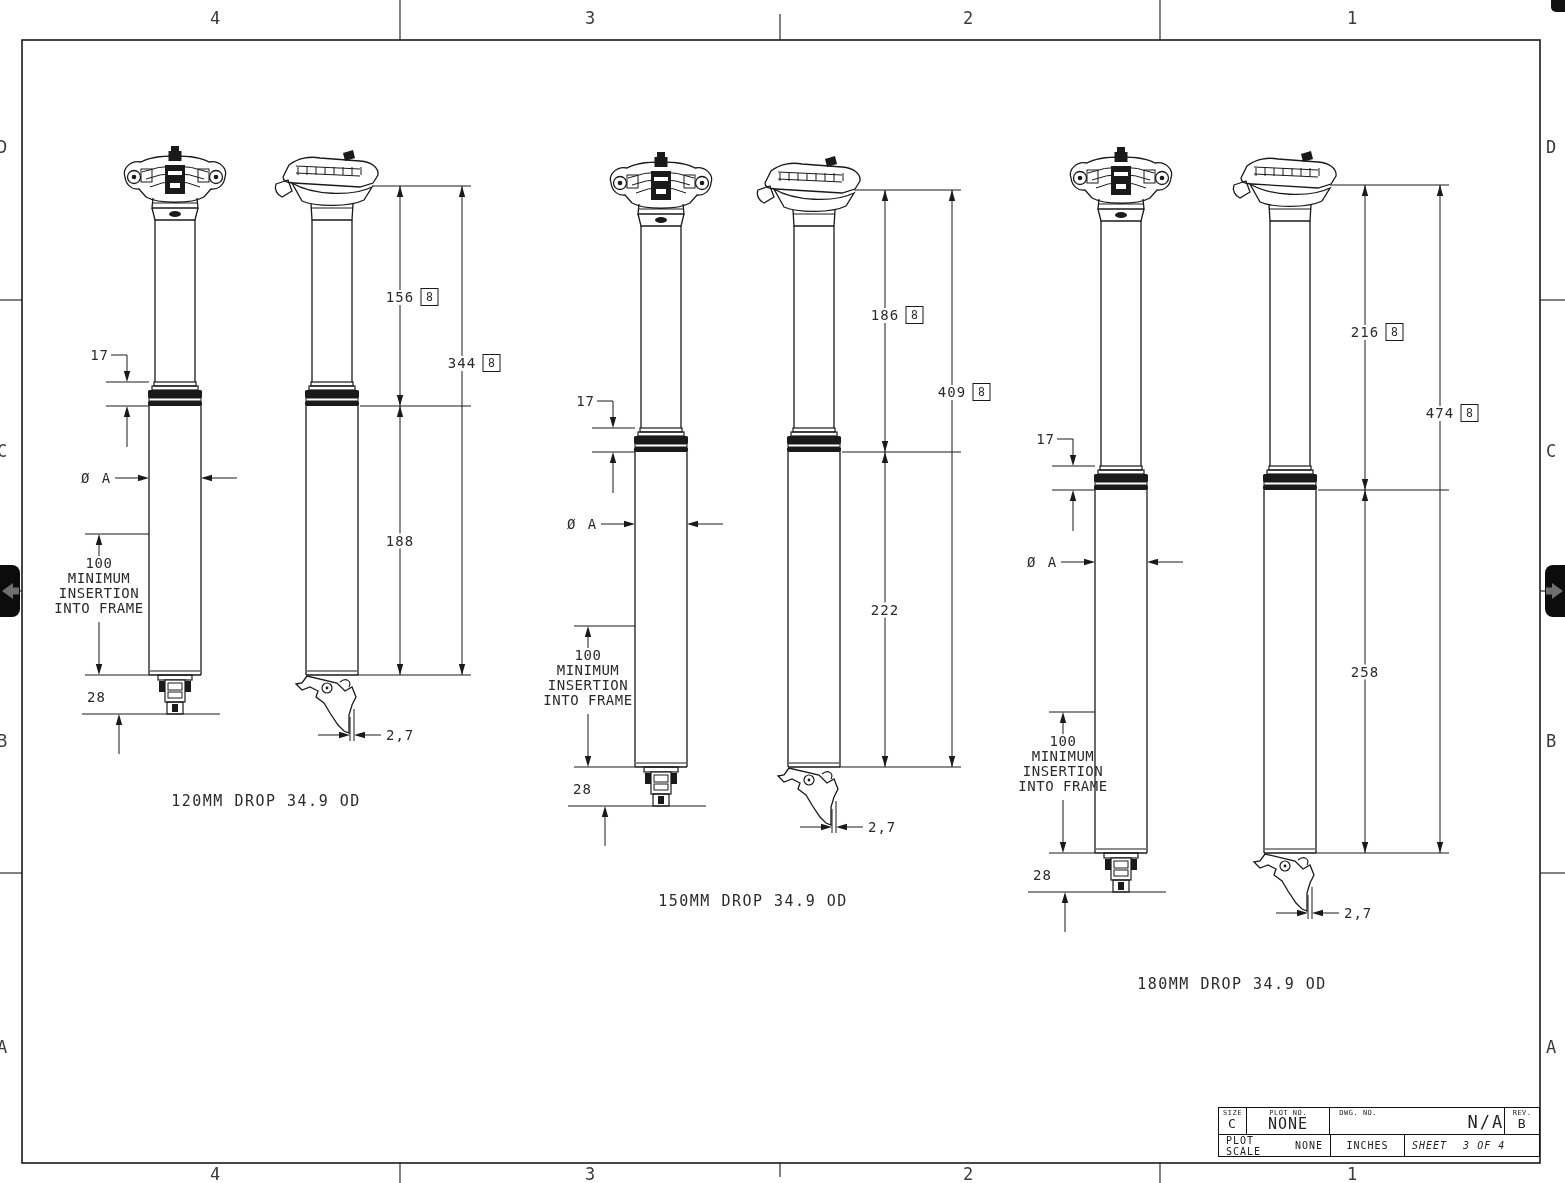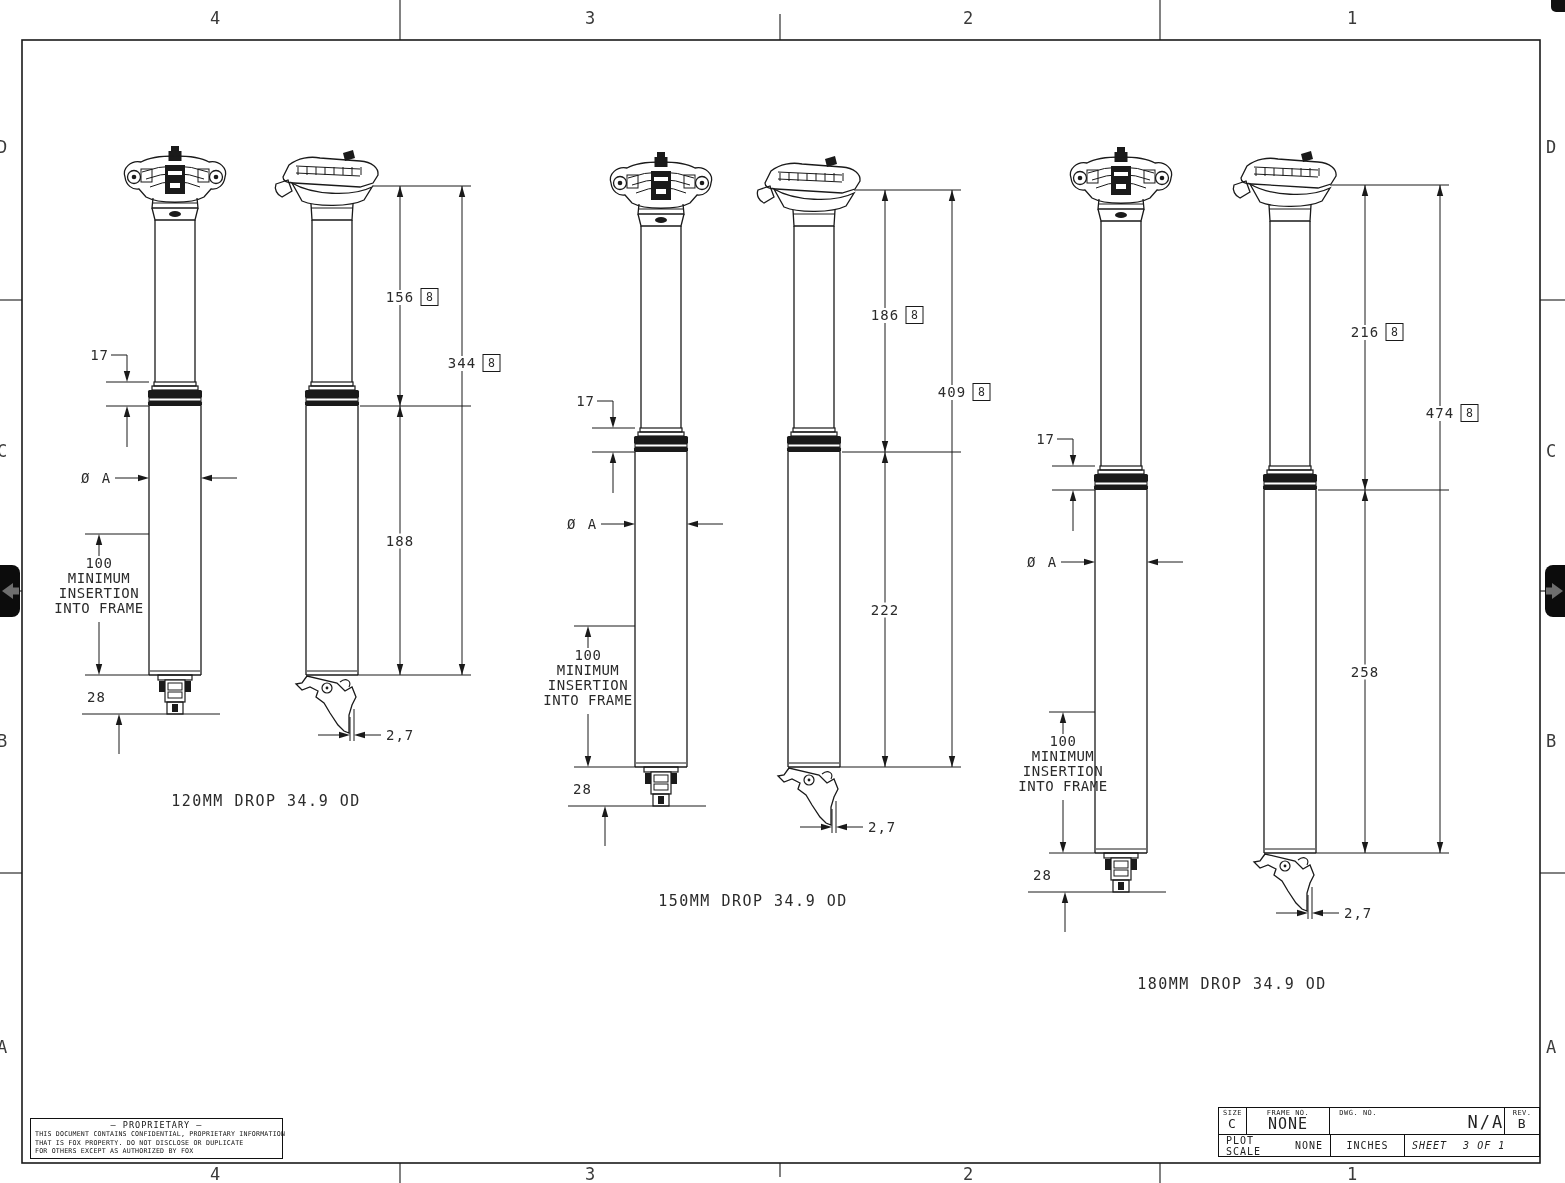--- a/index.html
+++ b/index.html
@@ -476,21 +476,21 @@
       </g>
     </svg>
 
   <div id="titleblock">
     <div class="tb-row1">
       <div class="tb-cell tb-b" style="width:28px">
         <div class="tb-lab">SIZE</div>
         <div class="tb-val">C</div>
       </div>
       <div class="tb-cell tb-b" style="width:84px">
-        <div class="tb-lab">FRAME NO.</div>
+        <div class="tb-lab">PLOT NO.</div>
         <div class="tb-val" style="font-size:15px">NONE</div>
       </div>
       <div class="tb-cell tb-b" style="width:176px">
         <div class="tb-lab-left">DWG. NO.</div>
         <div class="tb-val-big" style="padding-top:6px">N/A</div>
       </div>
       <div class="tb-cell" style="width:34px">
         <div class="tb-lab">REV.</div>
         <div class="tb-val">B</div>
       </div>
@@ -498,24 +498,18 @@
     <div class="tb-row2">
       <div class="tb-cell tb-b tb2" style="width:112px;justify-content:space-between;padding:0 7px;">
         <span>PLOT SCALE</span>
         <span>NONE</span>
       </div>
       <div class="tb-cell tb-b tb2" style="width:74px;justify-content:center;text-align:right;">
         <span>INCHES</span>
       </div>
       <div class="tb-cell tb2" style="width:132px;padding-left:7px;gap:16px;font-style:italic;">
         <span>SHEET</span>
-        <span>3 OF 1</span>
+        <span>3 OF 4</span>
       </div>
     </div>
   </div>
 
-  <div id="propbox">
-    <div class="prop-title">— PROPRIETARY —</div>
-    <div class="prop-line">THIS DOCUMENT CONTAINS CONFIDENTIAL, PROPRIETARY INFORMATION</div>
-    <div class="prop-line">THAT IS FOX PROPERTY.  DO NOT DISCLOSE OR DUPLICATE</div>
-    <div class="prop-line">FOR OTHERS EXCEPT AS AUTHORIZED BY FOX</div>
-  </div>
 </div>
 
 </body></html>

